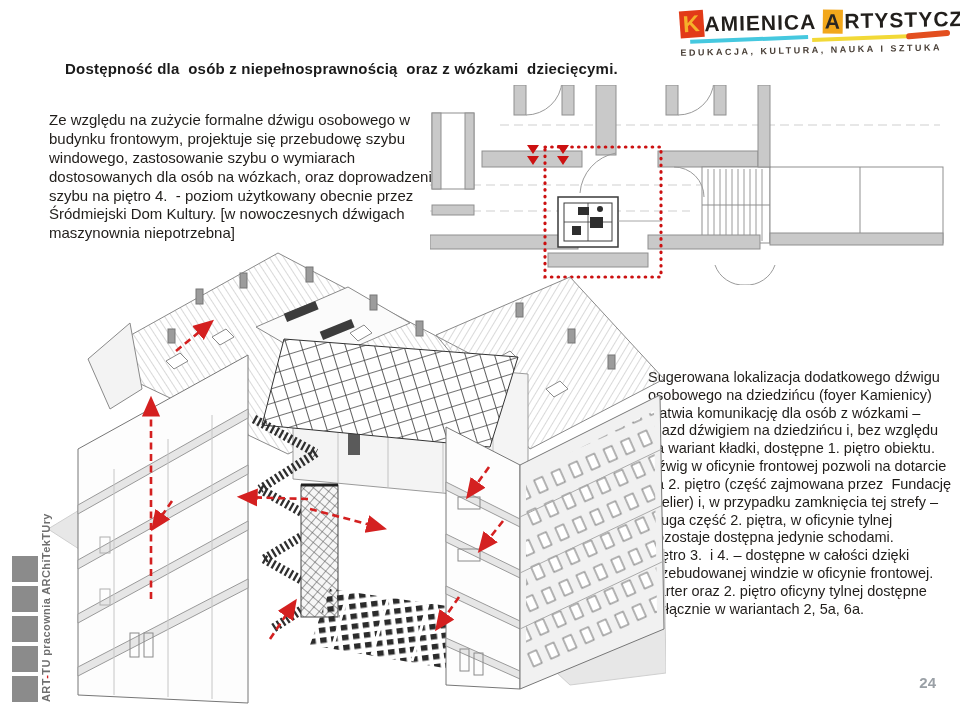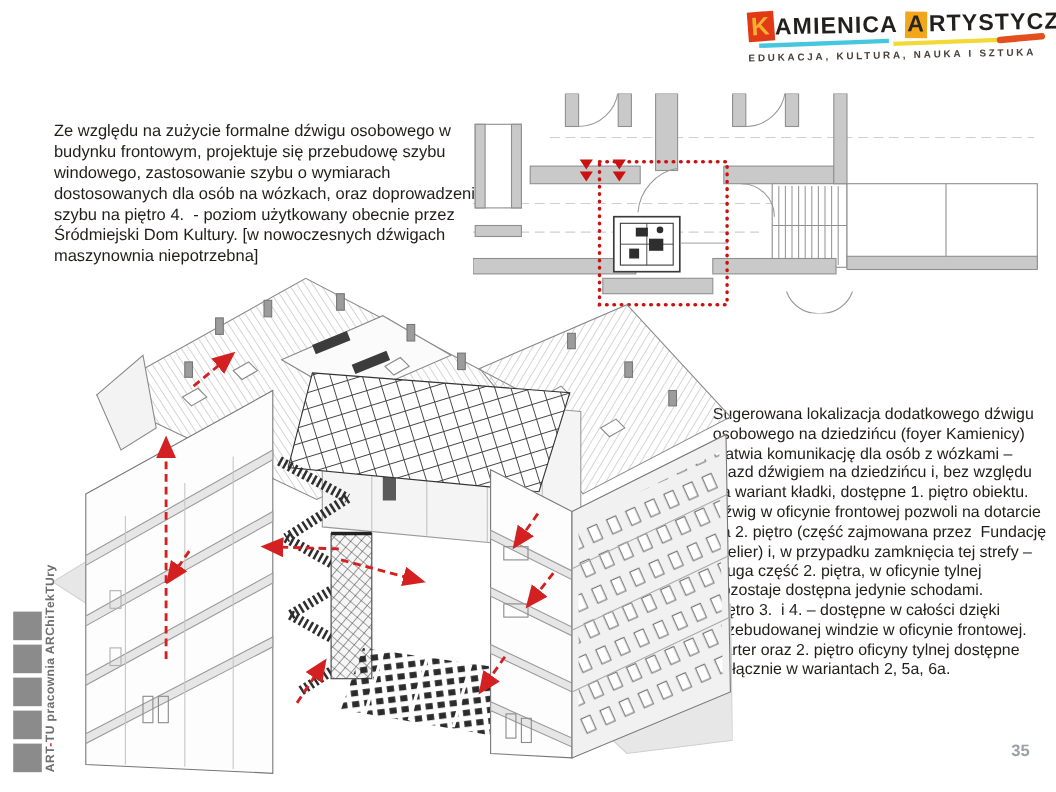--- a/index.html
+++ b/index.html
@@ -43,20 +43,21 @@
   <div id="logo">
     <div class="logo-line1"><span class="logo-k">K</span><span>AMIENICA</span><span class="logo-a2">A</span><span>RTYSTYCZNA</span></div>
     <div class="logo-underlines">
       <span class="ul-cyan"></span>
       <span class="ul-yellow"></span>
       <span class="ul-red"></span>
     </div>
     <div class="logo-sub">EDUKACJA, KULTURA, NAUKA I SZTUKA</div>
   </div>
 
+  <div id="page-title">Dostępność dla  osób z niepełnosprawnością  oraz z wózkami  dziecięcymi.</div>
 
   <div id="left-para">Ze względu na zużycie formalne dźwigu osobowego w budynku frontowym, projektuje się przebudowę szybu windowego, zastosowanie szybu o wymiarach dostosowanych dla osób na wózkach, oraz doprowadzenie szybu na piętro 4.  - poziom użytkowany obecnie przez Śródmiejski Dom Kultury. [w nowoczesnych dźwigach maszynownia niepotrzebna]</div>
 
   <div id="right-col">
     <p>Sugerowana lokalizacja dodatkowego dźwigu osobowego na dziedzińcu (foyer Kamienicy) ułatwia komunikację dla osób z wózkami – wjazd dźwigiem na dziedzińcu i, bez względu na wariant kładki, dostępne 1. piętro obiektu.</p>
     <p>Dźwig w oficynie frontowej pozwoli na dotarcie na 2. piętro (część zajmowana przez  Fundację Atelier) i, w przypadku zamknięcia tej strefy – druga część 2. piętra, w oficynie tylnej pozostaje dostępna jedynie schodami.</p>
     <p>Piętro 3.  i 4. – dostępne w całości dzięki przebudowanej windzie w oficynie frontowej.</p>
     <p>Parter oraz 2. piętro oficyny tylnej dostępne wyłącznie w wariantach 2, 5a, 6a.</p>
   </div>
 
@@ -272,15 +273,15 @@
 
   <div>
     <span class="side-square" style="top:556px"></span>
     <span class="side-square" style="top:586px"></span>
     <span class="side-square" style="top:616px"></span>
     <span class="side-square" style="top:646px"></span>
     <span class="side-square" style="top:676px"></span>
     <div id="side-text"><span>ART</span><span class="dash">-</span><span>TU pracownia ARChiTekTUry</span></div>
   </div>
 
-  <div id="page-number">35</div>
+  <div id="page-number">24</div>
 
 </div>
 
 </body></html>

